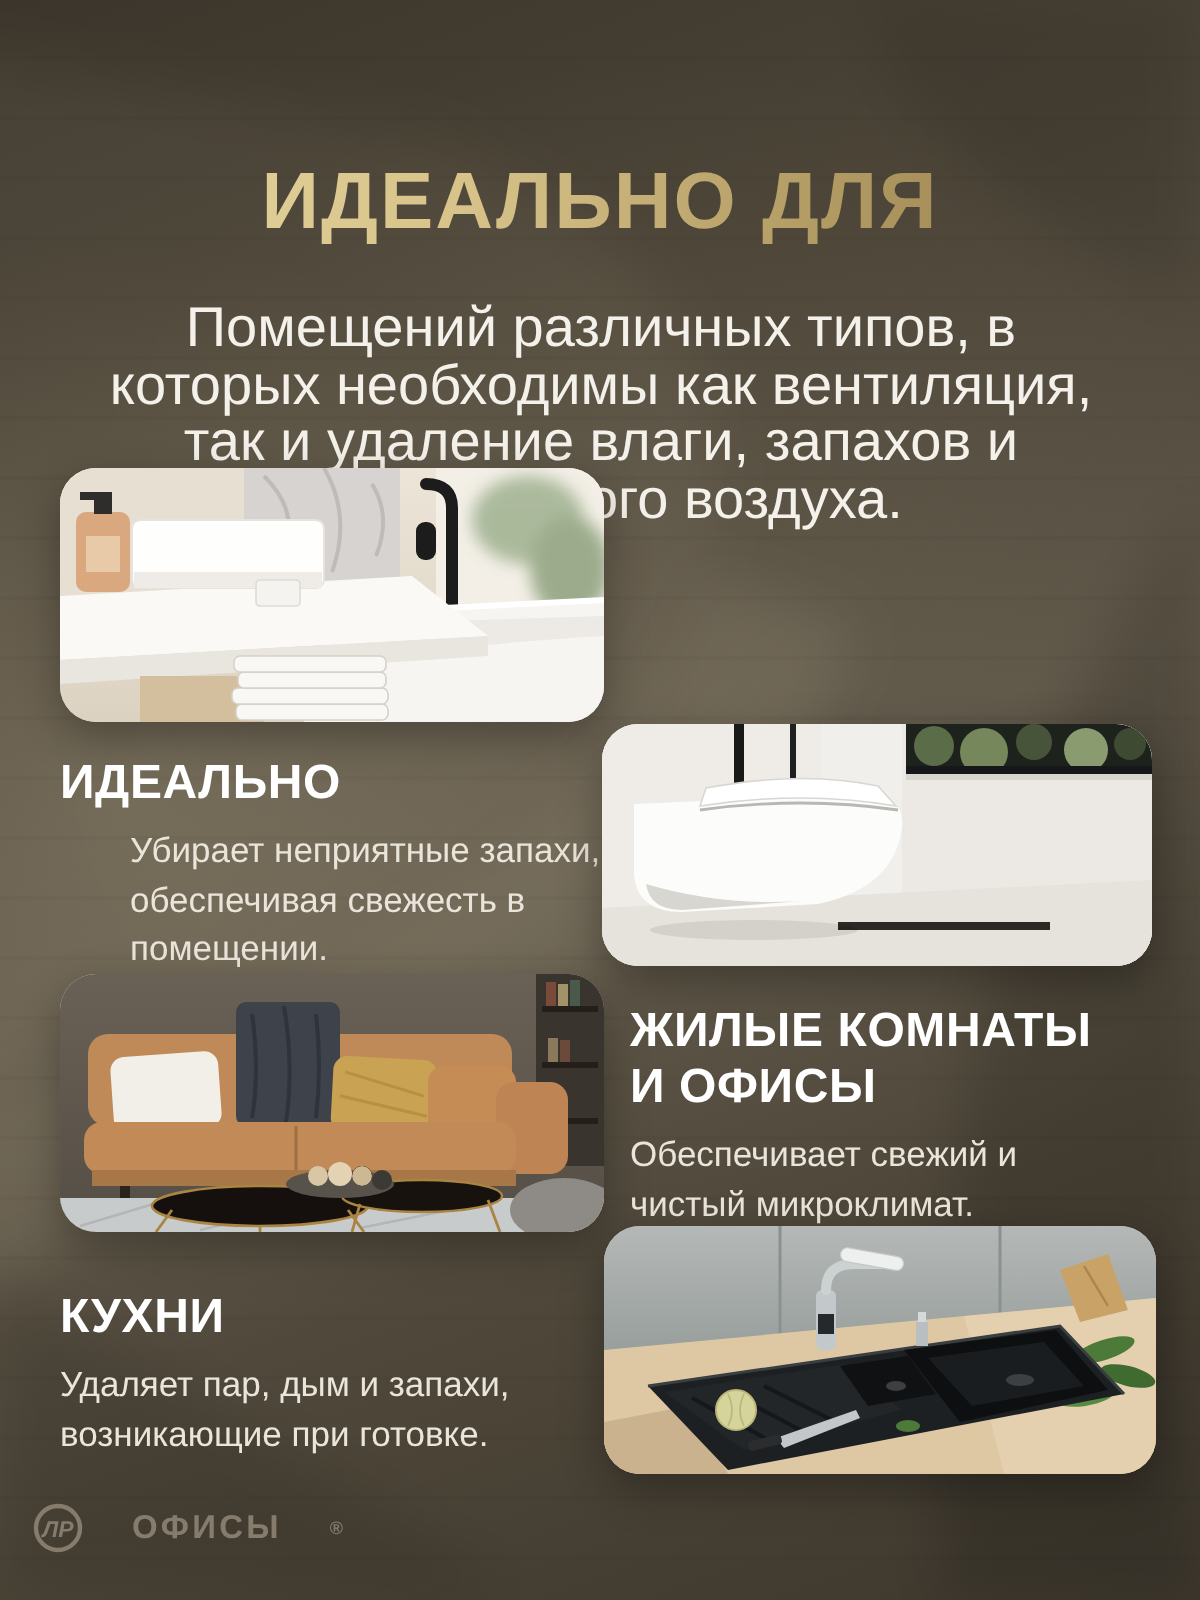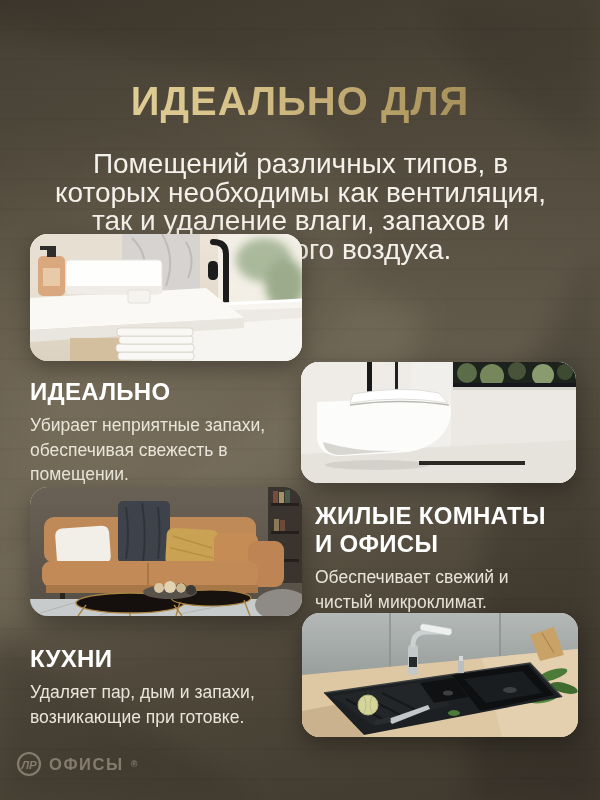--- a/index.html
+++ b/index.html
@@ -42,35 +42,35 @@
   .photo svg{display:block;width:100%;height:100%;}
   .txt{position:absolute;}
   .sec-title{font-size:24px;line-height:28px;font-weight:bold;color:#ffffff;letter-spacing:.3px;}
   .sec-body{font-size:17.5px;line-height:24.5px;color:#eae5da;margin-top:7px;}
 
   .s1-img{left:30px;top:234px;width:272px;height:127px;}
   .s1-txt{left:315px;top:252px;width:258px;}
   .s1-txt .sec-body{width:242px;}
 
   .s2-txt{left:30px;top:378px;width:258px;}
-  .s2-txt .sec-body{width:250px;}
+  .s2-txt .sec-body{width:250px;margin-left:35px;}
   .s2-img{left:301px;top:362px;width:275px;height:121px;}
 
   .s3-img{left:30px;top:487px;width:272px;height:129px;}
   .s3-txt{left:315px;top:502px;width:262px;}
   .s3-txt .sec-title{width:252px;}
   .s3-txt .sec-body{width:220px;}
 
   .s4-txt{left:30px;top:645px;width:258px;}
   .s4-txt .sec-body{width:247px;}
   .s4-img{left:302px;top:613px;width:276px;height:124px;}
 
   .brand{
     position:absolute;left:16px;top:751px;
-    display:flex;align-items:center;gap:7px;
+    display:flex;align-items:center;gap:24px;
     color:#857c6d;
   }
   .brand-name{font-size:16.5px;font-weight:bold;letter-spacing:1.6px;}
   .brand-reg{font-size:9px;vertical-align:6px;font-weight:bold;}
 </style>
 </head>
 <body>
 
 <div class="poster">
 

